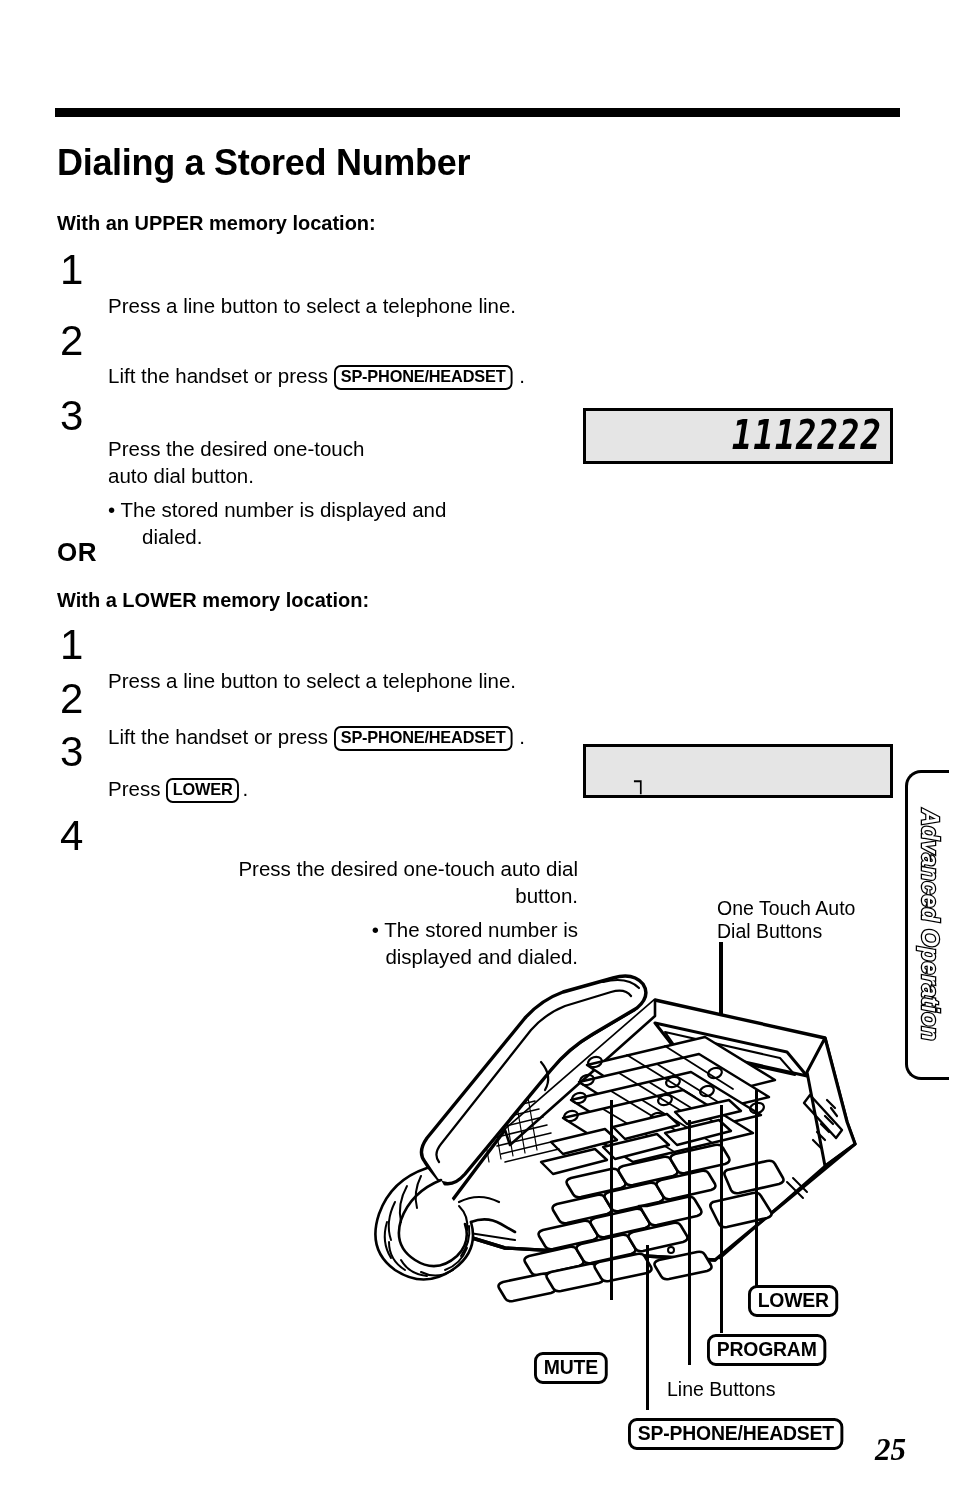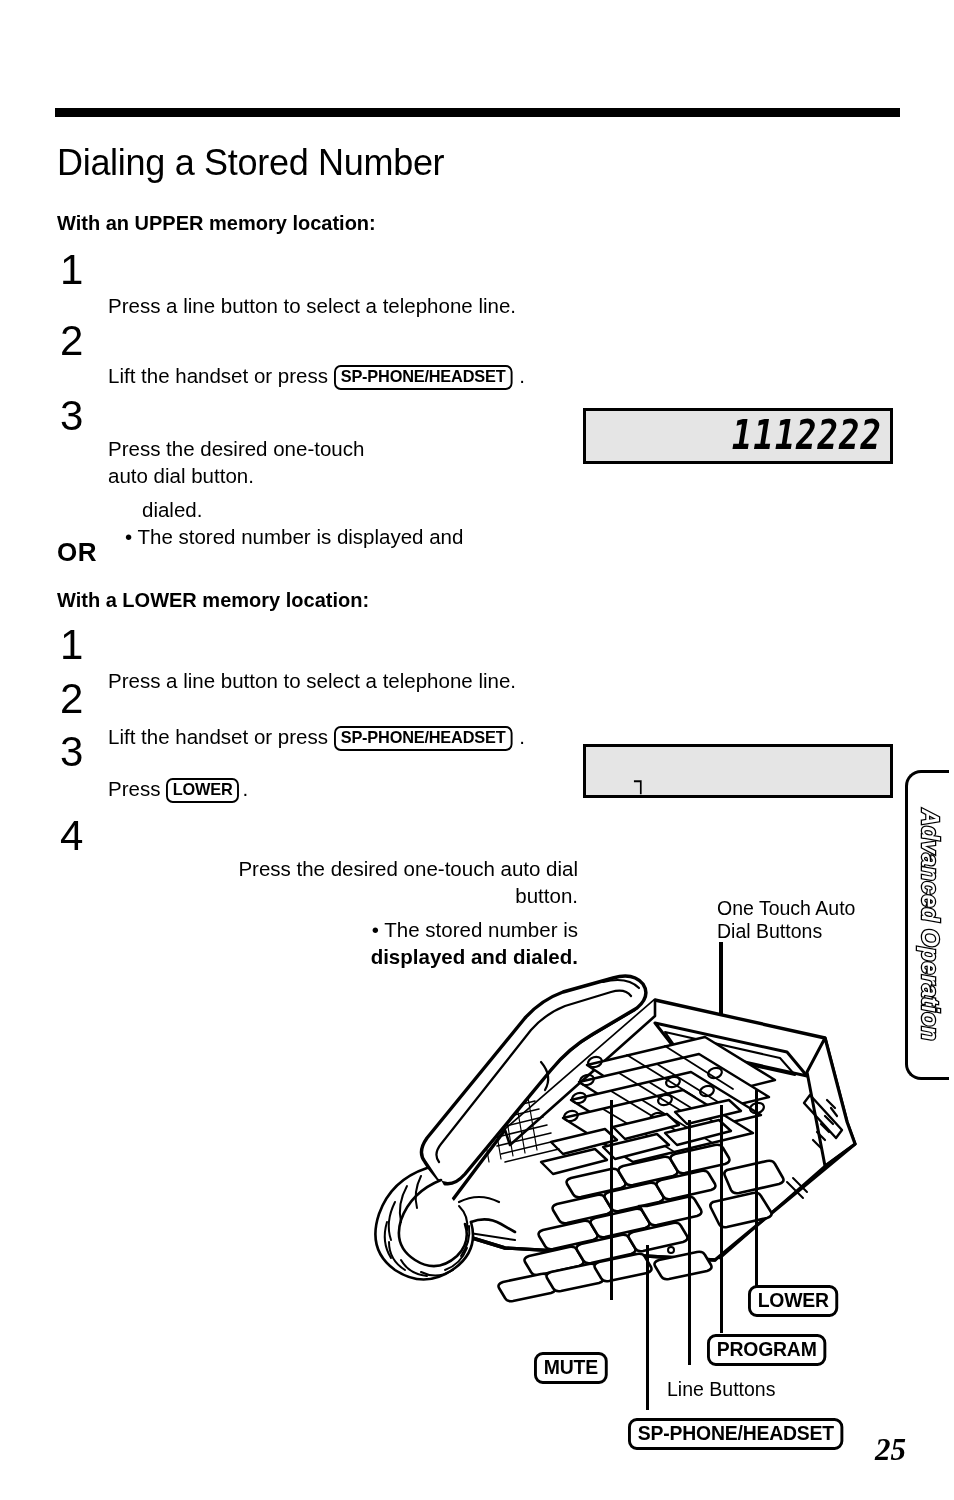--- a/index.html
+++ b/index.html
@@ -30,21 +30,21 @@
     height: 9px;
     background: #000;
   }
 
   
   .title {
     position: absolute;
     left: 57px;
     top: 142px;
     font-size: 36px;
-    font-weight: normal;
+    font-weight: bold;
     letter-spacing: -0.3px;
     white-space: nowrap;
   }
   .subhead {
     position: absolute;
     left: 57px;
     font-size: 20px;
     font-weight: bold;
     white-space: nowrap;
     text-align: right;
@@ -222,22 +222,22 @@
   <div class="step-body nowrap" style="left:108px; top:325px;">
     <span>Lift the handset or press</span>
     <span class="key">SP-PHONE/HEADSET</span><span>.</span>
   </div>
 
   <div class="step-num" style="left:60px; top:395px;">3</div>
   <div class="step-body" style="left:108px; top:398px; width:460px;">
     <div>Press the desired one-touch</div>
     <div>auto dial button.</div>
     <div class="bullet-line">
+      <span>• The stored number is displayed and</span>
       <span style="display:block; padding-left:17px; text-indent:0;">dialed.</span>
-      <span>• The stored number is displayed and</span>
     </div>
   </div>
 
   <div class="lcd" style="left:583px; top:408px; width:310px; height:56px;">
     <div class="lcd-digits" style="top:4px;">1112222</div>
   </div>
 
   <div class="or-label">OR</div>
 
   <div class="subhead low">With a LOWER memory location:</div>
@@ -256,21 +256,21 @@
     <span>Press</span>
     <span class="key">LOWER</span><span>.</span>
   </div>
 
   <div class="step-num" style="left:60px; top:815px;">4</div>
   <div class="step-body" style="left:108px; top:818px; width:470px;text-align:right;">
     <div>Press the desired one-touch auto dial</div>
     <div>button.</div>
     <div class="bullet-line">
       <span>• The stored number is</span>
-      <span style="display:block; padding-left:17px; text-indent:0;font-weight:bold;">displayed and dialed.</span>
+      <span style="display:block; padding-left:17px; text-indent:0;">displayed and dialed.</span>
     </div>
   </div>
 
   <div class="lcd" style="left:583px; top:744px; width:310px; height:54px;">
     <div class="lcd-indicator" style="top:24px;">┐</div>
   </div>
 
 
   <div class="callout-text" style="left:717px; top:897px;">
     <div>One Touch Auto</div>

